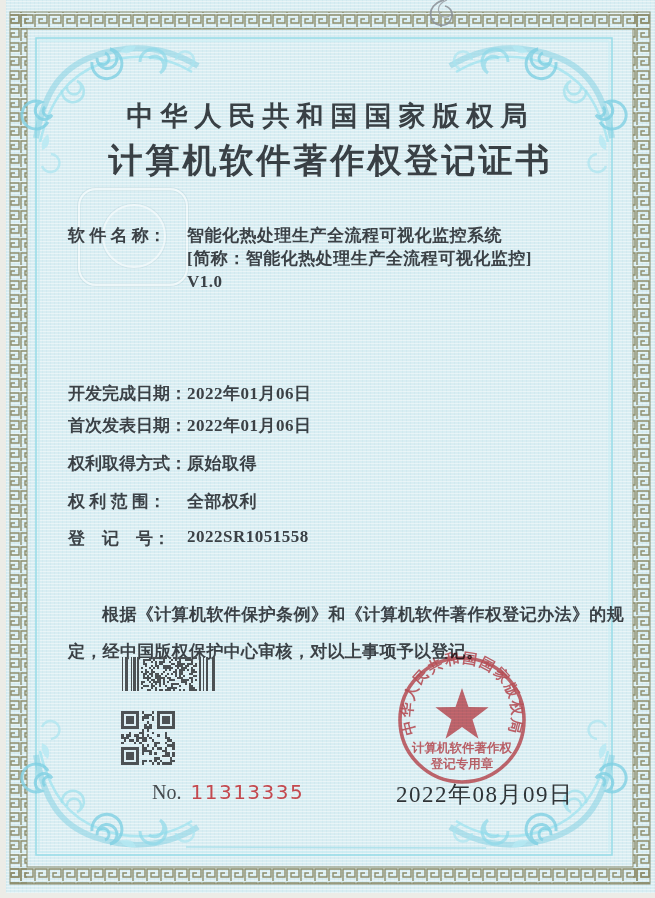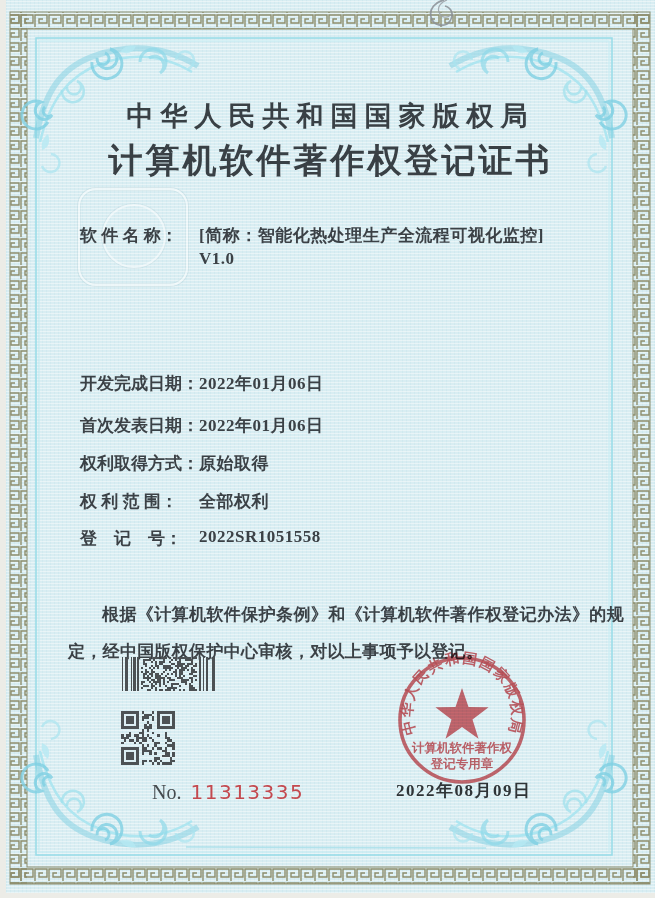--- a/index.html
+++ b/index.html
@@ -32,21 +32,21 @@
   }
   .cert-title{
     position:absolute;left:0;right:0;top:138px;text-align:center;
     font-size:34px;font-weight:bold;color:#394045;letter-spacing:3px;white-space:nowrap;
   }
   .cert-no-line{
     position:absolute;right:52px;top:189px;text-align:right;
     font-size:14.5px;font-weight:bold;color:#3b4146;letter-spacing:1px;white-space:nowrap;
   }
   .cert-no-line .cert-no-value{margin-left:14px;}
-  .row{position:absolute;left:62px;display:flex;align-items:flex-start;margin-left:12px;}
+  .row{position:absolute;left:62px;display:flex;align-items:flex-start;}
   .flabel{
     flex:none;width:119px;white-space:nowrap;
     font-size:17px;font-weight:bold;color:#3b4146;
   }
   .fvalue,.fvalue-block{
     font-size:17px;font-weight:bold;color:#3b4146;letter-spacing:0.5px;
   }
   .fvalue-block div{line-height:23px;}
   .statement{
     position:absolute;left:62px;top:596px;width:556px;
@@ -57,21 +57,21 @@
   .qrcode{position:absolute;left:115px;top:711px;}
   .serial-line{position:absolute;left:110px;top:780px;white-space:nowrap;}
   .serial-prefix{font-size:20px;color:#454b4f;font-family:"Liberation Serif","DejaVu Serif",serif;margin-left:36px;}
   .serial-number{
     font-size:20px;color:#c4494f;margin-left:9px;letter-spacing:1.5px;
     font-family:"DejaVu Sans","Liberation Sans",sans-serif;
     margin-top:43px;
   }
   .issue-date{
     position:absolute;left:390px;top:779px;
-    font-size:17px;font-weight:bold;color:#2f3437;letter-spacing:1.5px;white-space:nowrap;
+    font-size:23px;font-weight:normal;color:#2f3437;letter-spacing:1.5px;white-space:nowrap;
   }
   .seal-svg{position:absolute;left:388px;top:648px;mix-blend-mode:multiply;opacity:0.95;}
   .seal-ring-text{
     font-size:14.5px;font-weight:bold;letter-spacing:2px;
     font-family:"Liberation Serif","DejaVu Serif",serif;
   }
   .seal-inner-text{
     font-size:12.5px;font-weight:bold;text-anchor:middle;
     font-family:"Liberation Serif","DejaVu Serif",serif;
   }
@@ -129,27 +129,28 @@
   <div class="watermark">
     <div class="wm-circle"></div>
   </div>
 
   <div class="authority">中华人民共和国国家版权局</div>
   <div class="cert-title">计算机软件著作权登记证书</div>
 
   <div class="row" style="top:224px">
     <span class="flabel">软 件 名 称：</span>
     <div class="fvalue-block">
+      <div>智能化热处理生产全流程可视化监控系统</div>
       <div>[简称：智能化热处理生产全流程可视化监控]</div>
       <div>V1.0</div>
     </div>
   </div>
 
 
-  <div class="row" style="top:372px">
+  <div class="row" style="top:382px">
     <span class="flabel">开发完成日期：</span>
     <span class="fvalue">2022年01月06日</span>
   </div>
 
   <div class="row" style="top:414px">
     <span class="flabel">首次发表日期：</span>
     <span class="fvalue">2022年01月06日</span>
   </div>
 
   <div class="row" style="top:490px">

